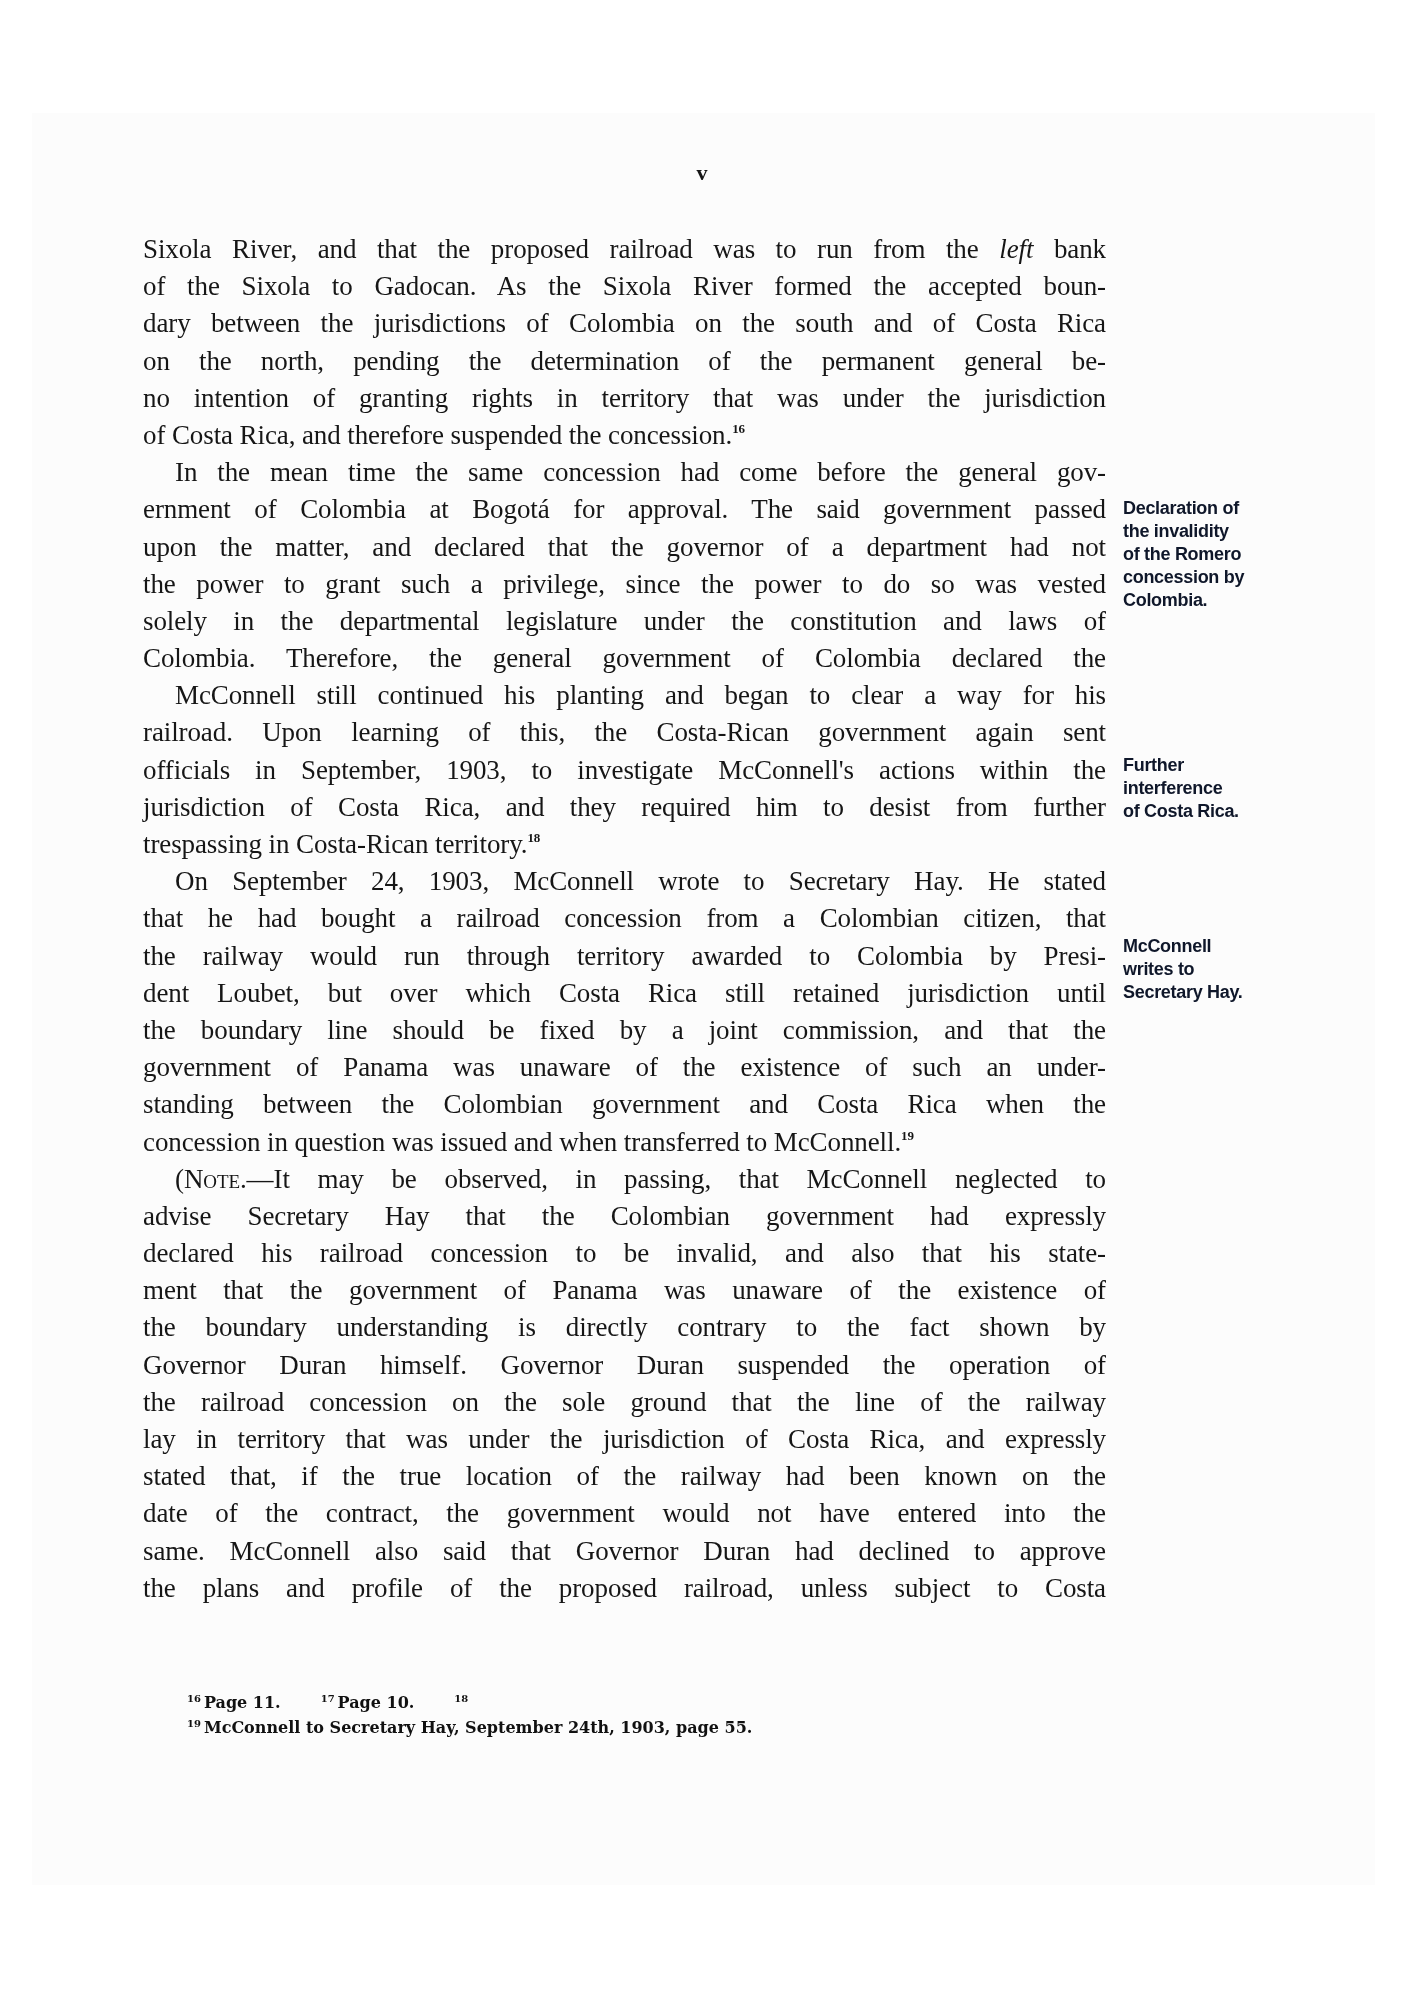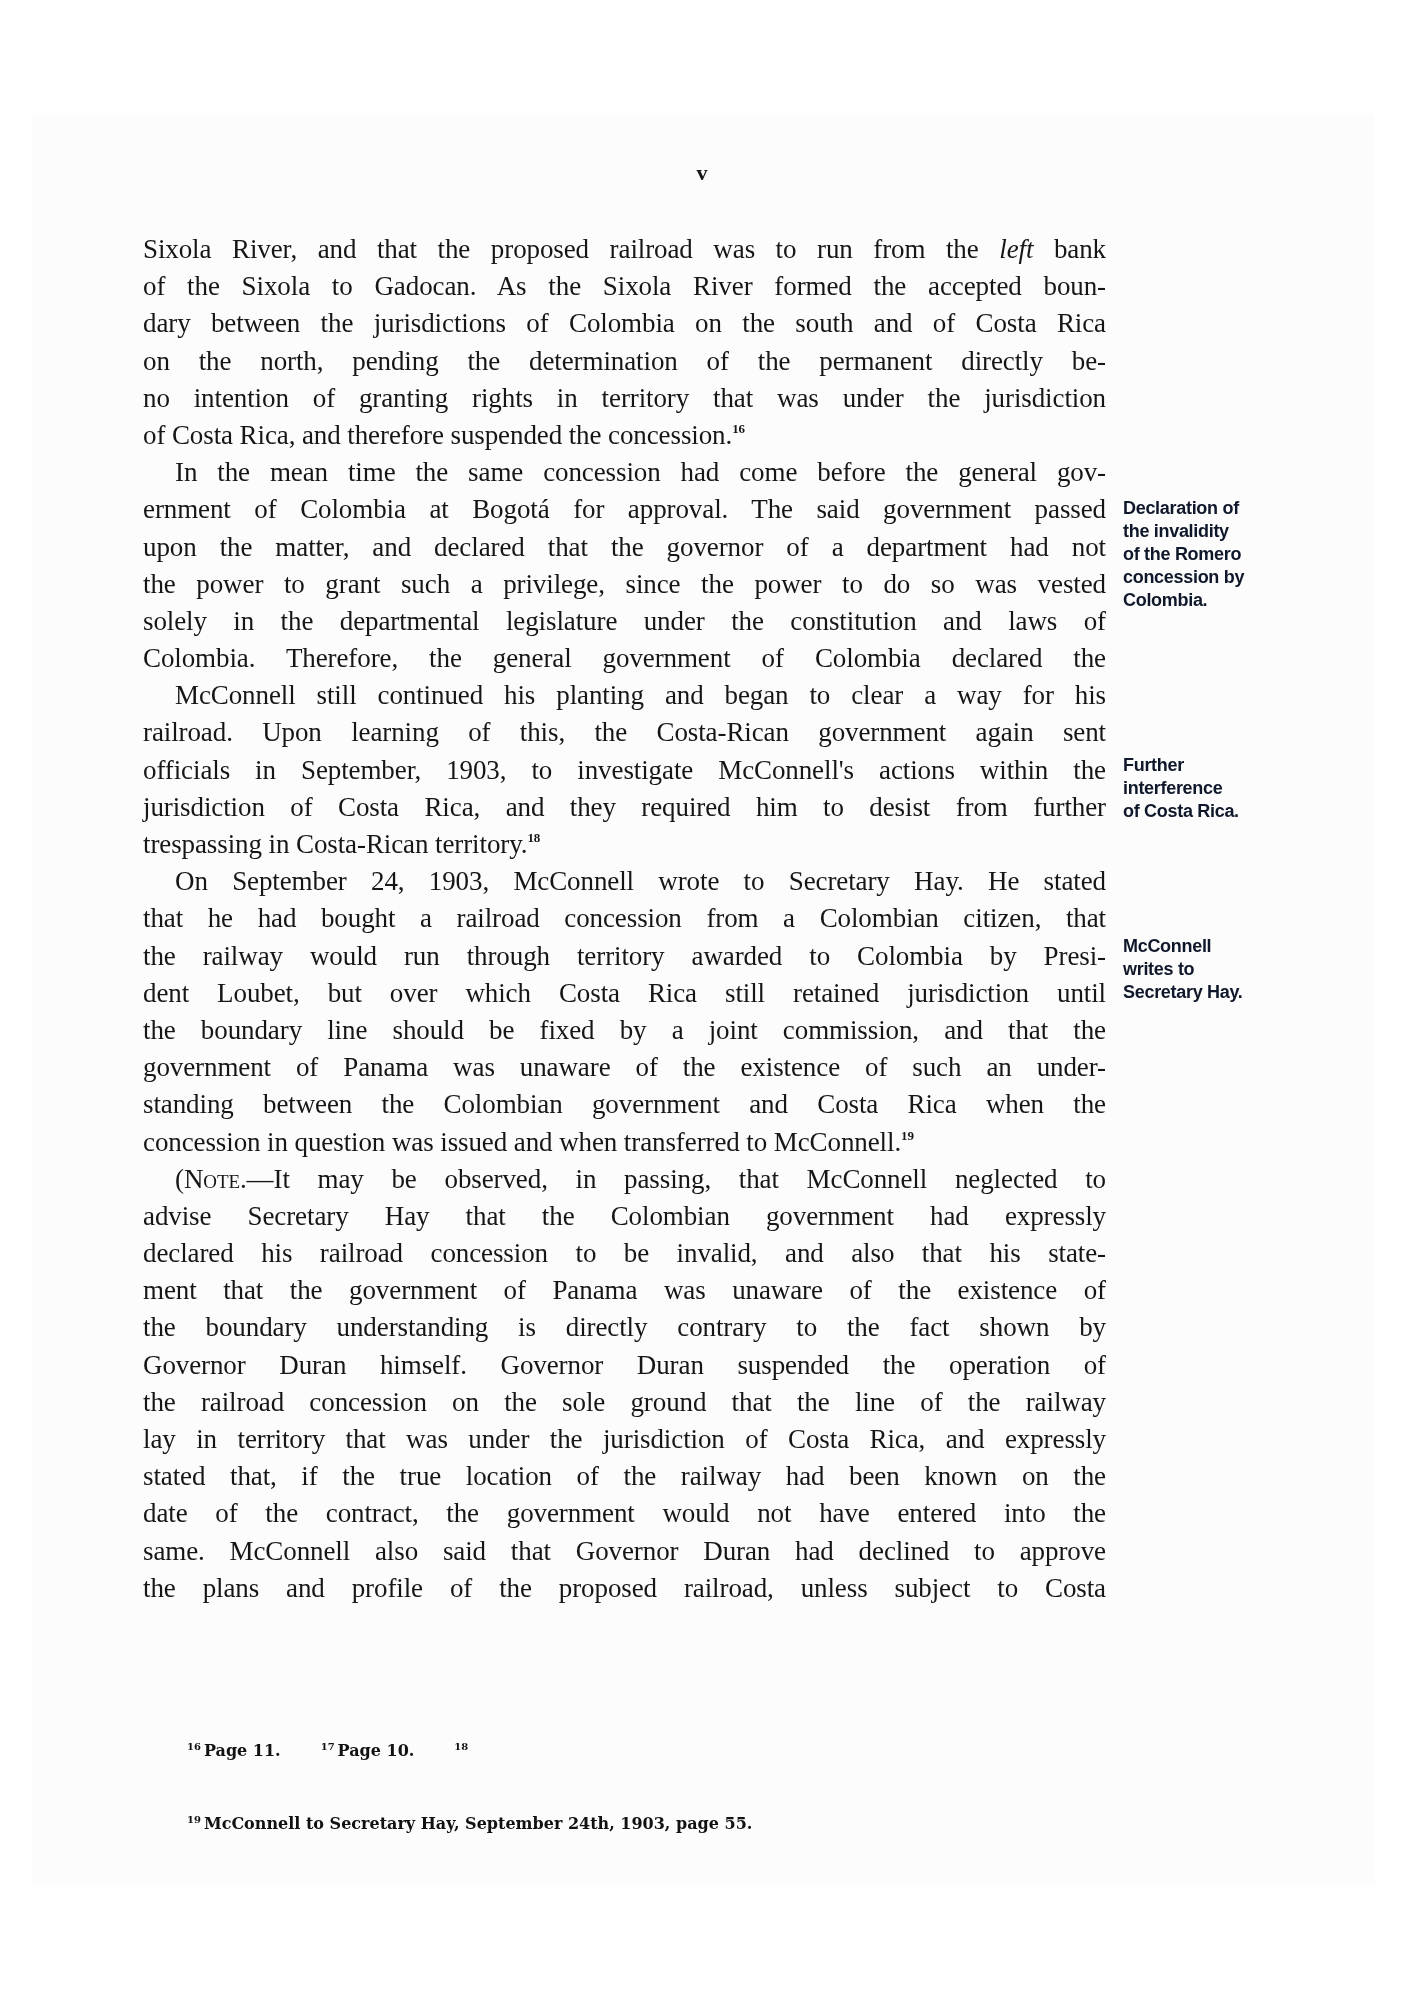--- a/index.html
+++ b/index.html
@@ -15,36 +15,36 @@
   .line.last { text-align-last: left; }
   .line.indent { padding-left: 32px; }
   sup.fn { font-size: 13px; line-height: 0; vertical-align: 11px; font-weight: bold; }
   i { font-style: italic; }
   .sc { font-variant: small-caps; }
   .margin-note { position: absolute; left: 1123px; font-family: Liberation Sans, sans-serif;
                  font-weight: bold; font-size: 18px; line-height: 23px; color: #0f172a; white-space: nowrap;
                  letter-spacing: -0.3px; }
   .footnotes { position: absolute; left: 187px; top: 1690px; font-family: "DejaVu Serif", serif;
                font-weight: bold; font-size: 16px; line-height: 25px; color: #111; }
-  .footnotes .fn-row { white-space: nowrap; margin-top: 48px; }
+  .footnotes .fn-row { white-space: nowrap; }
   .footnotes .gap { display: inline-block; width: 40px; }
   .footnotes sup { font-size: 10px; vertical-align: 6px; line-height: 0; margin-right: 3px; }
 </style>
 </head>
 <body>
 
 <div class="frame"></div>
 
 <div class="page-number">v</div>
 
 <div class="body-text" id="body-text">
     <div class="line"><span>Sixola River, and that the proposed railroad was to run from the </span><i>left</i><span> bank</span></div>
     <div class="line"><span>of the Sixola to Gadocan.  As the Sixola River formed the accepted boun-</span></div>
     <div class="line"><span>dary between the jurisdictions of Colombia on the south and of Costa Rica</span></div>
-    <div class="line"><span>on the north, pending the determination of the permanent directly be-</span></div>
+    <div class="line"><span>on the north, pending the determination of the permanent general be-</span></div>
     <div class="line"><span>no intention of granting rights in territory that was under the jurisdiction</span></div>
     <div class="line last"><span>of Costa Rica, and therefore suspended the concession.</span><sup class="fn">16</sup></div>
     <div class="line indent"><span>In the mean time the same concession had come before the general gov-</span></div>
     <div class="line"><span>ernment of Colombia at Bogotá for approval.  The said government passed</span></div>
     <div class="line"><span>upon the matter, and declared that the governor of a department had not</span></div>
     <div class="line"><span>the power to grant such a privilege, since the power to do so was vested</span></div>
     <div class="line"><span>solely in the departmental legislature under the constitution and laws of</span></div>
     <div class="line"><span>Colombia.  Therefore, the general government of Colombia declared the</span></div>
     <div class="line indent"><span>McConnell still continued his planting and began to clear a way for his</span></div>
     <div class="line"><span>railroad.  Upon learning of this, the Costa-Rican government again sent</span></div>

